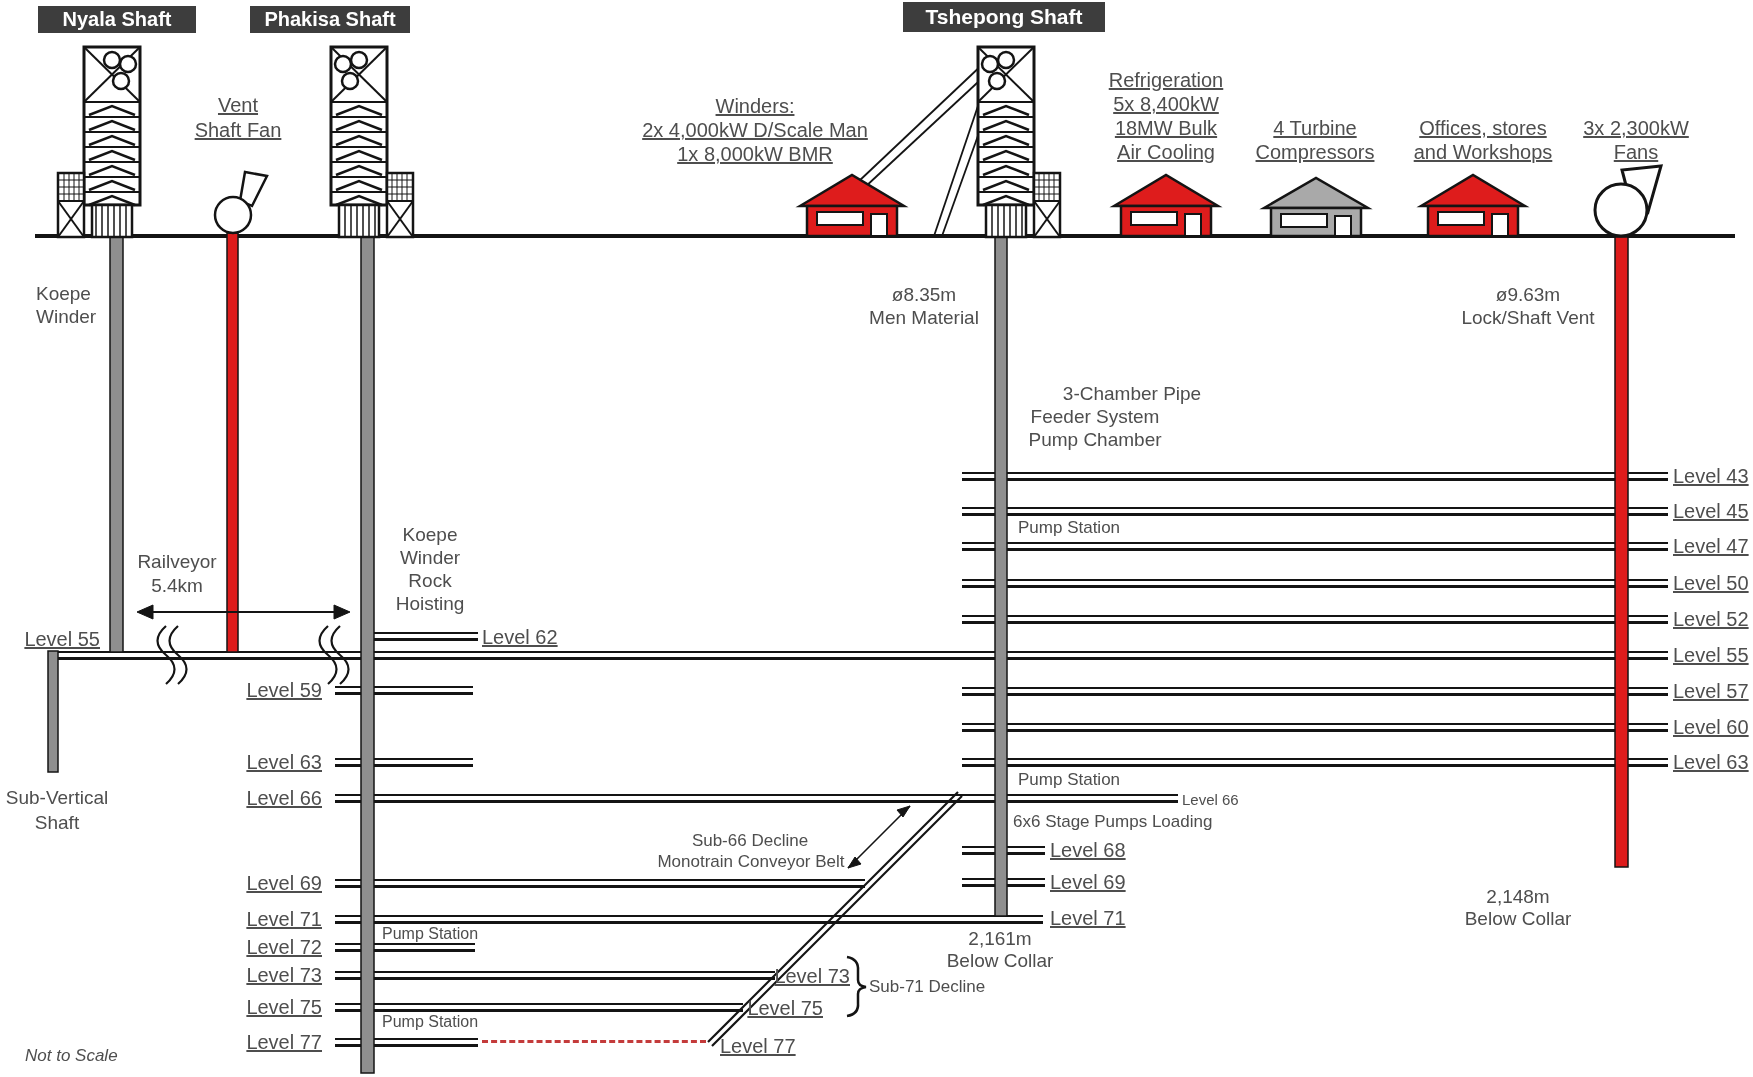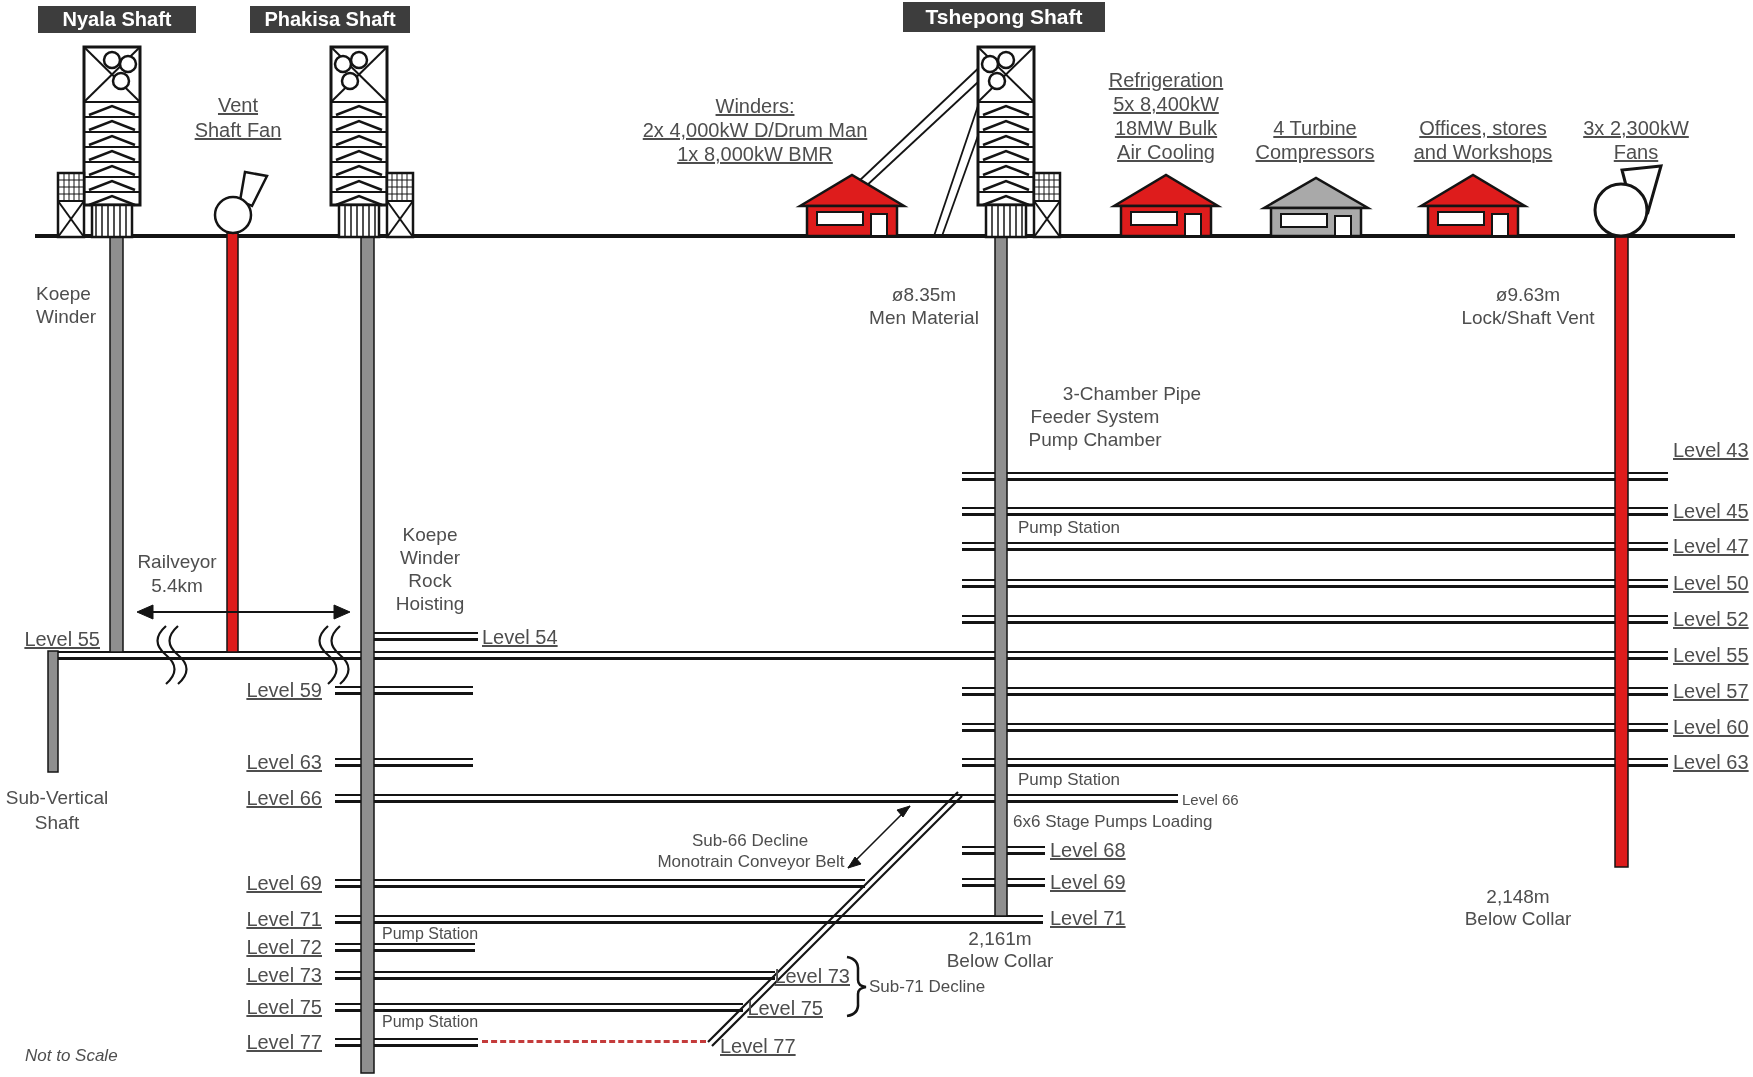--- a/index.html
+++ b/index.html
@@ -177,21 +177,21 @@
   </svg>
 
   <div class="title" style="left:38px;top:6px;width:158px;height:27px;">Nyala Shaft</div>
   <div class="title" style="left:250px;top:6px;width:160px;height:27px;">Phakisa Shaft</div>
   <div class="title" style="left:903px;top:2px;width:202px;height:30px;font-size:21px;">Tshepong Shaft</div>
 
   <div class="lab s20 cc" style="left:238px;top:94px;">Vent</div>
   <div class="lab s20 cc" style="left:238px;top:119px;">Shaft Fan</div>
 
   <div class="lab s20 cc" style="left:755px;top:95px;">Winders:</div>
-  <div class="lab s20 cc" style="left:755px;top:119px;">2x 4,000kW D/Drum Man</div>
+  <div class="lab s20 cc" style="left:755px;top:119px;">2x 4,000kW D/Scale Man</div>
   <div class="lab s20 cc" style="left:755px;top:143px;">1x 8,000kW BMR</div>
 
   <div class="lab s20 cc" style="left:1166px;top:69px;">Refrigeration</div>
   <div class="lab s20 cc" style="left:1166px;top:93px;">5x 8,400kW</div>
   <div class="lab s20 cc" style="left:1166px;top:117px;">18MW Bulk</div>
   <div class="lab s20 cc" style="left:1166px;top:141px;">Air Cooling</div>
 
   <div class="lab s20 cc" style="left:1315px;top:117px;">4 Turbine</div>
   <div class="lab s20 cc" style="left:1315px;top:141px;">Compressors</div>
 
@@ -234,32 +234,32 @@
   <div class="lab s17 cc" style="left:750px;top:831px;">Sub-66 Decline</div>
   <div class="lab s17 cc" style="left:751px;top:852px;">Monotrain Conveyor Belt</div>
   <div class="lab s17" style="left:869px;top:977px;">Sub-71 Decline</div>
   <div class="lab s17" style="left:1013px;top:812px;">6x6 Stage Pumps Loading</div>
 
   <div class="lab s17" style="left:1018px;top:518px;">Pump Station</div>
   <div class="lab s17" style="left:1018px;top:770px;">Pump Station</div>
   <div class="lab s16" style="left:382px;top:925px;">Pump Station</div>
   <div class="lab s16" style="left:382px;top:1013px;">Pump Station</div>
 
-  <div class="lab s20" style="left:1673px;top:439px;">Level 43</div>
+  <div class="lab s20" style="left:1673px;top:465px;">Level 43</div>
   <div class="lab s20" style="left:1673px;top:500px;">Level 45</div>
   <div class="lab s20" style="left:1673px;top:535px;">Level 47</div>
   <div class="lab s20" style="left:1673px;top:572px;">Level 50</div>
   <div class="lab s20" style="left:1673px;top:608px;">Level 52</div>
   <div class="lab s20" style="left:1673px;top:644px;">Level 55</div>
   <div class="lab s20" style="left:1673px;top:680px;">Level 57</div>
   <div class="lab s20" style="left:1673px;top:716px;">Level 60</div>
   <div class="lab s20" style="left:1673px;top:751px;">Level 63</div>
 
   <div class="lab s20 rr" style="left:100px;top:628px;">Level 55</div>
-  <div class="lab s20" style="left:482px;top:626px;">Level 54</div>
+  <div class="lab s20" style="left:482px;top:626px;">Level 62</div>
   <div class="lab s20 rr" style="left:322px;top:679px;">Level 59</div>
   <div class="lab s20 rr" style="left:322px;top:751px;">Level 63</div>
   <div class="lab s20 rr" style="left:322px;top:787px;">Level 66</div>
   <div class="lab s20 rr" style="left:322px;top:872px;">Level 69</div>
   <div class="lab s20 rr" style="left:322px;top:908px;">Level 71</div>
   <div class="lab s20 rr" style="left:322px;top:936px;">Level 72</div>
   <div class="lab s20 rr" style="left:322px;top:964px;">Level 73</div>
   <div class="lab s20 rr" style="left:322px;top:996px;">Level 75</div>
   <div class="lab s20 rr" style="left:322px;top:1031px;">Level 77</div>
 

